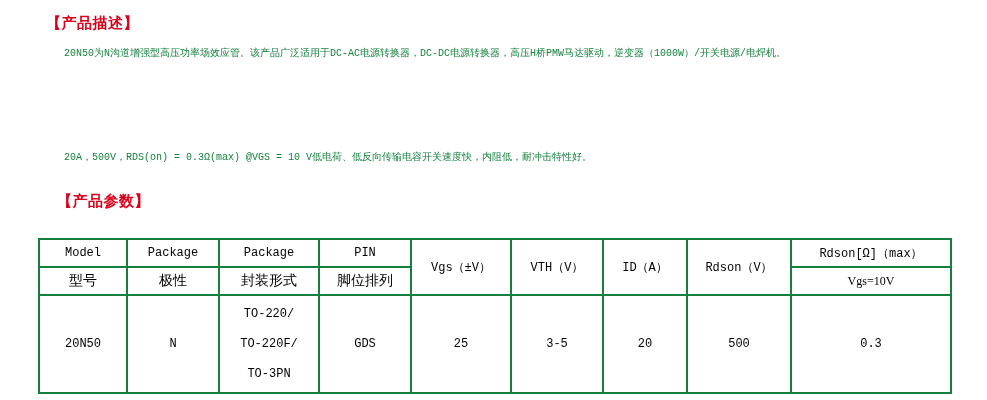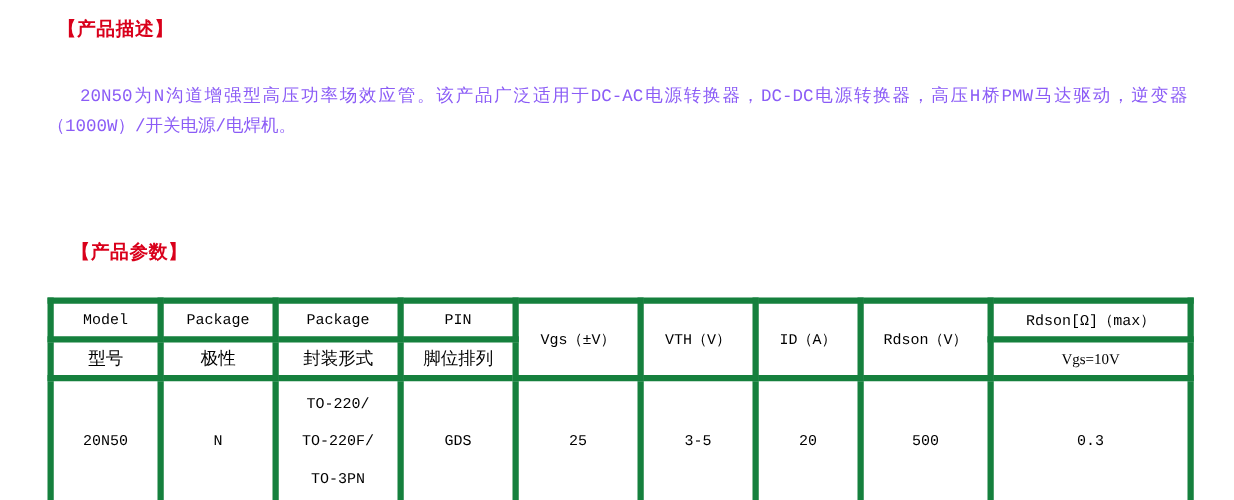--- a/index.html
+++ b/index.html
@@ -28,25 +28,24 @@
     font-family: "Liberation Sans", sans-serif;
     letter-spacing: 0.5px;
   }
   .h-desc { position: absolute; left: 46px; top: 14px; }
   .h-feat { position: absolute; left: 46px; top: 118px; }
   .h-param { position: absolute; left: 46px; top: 192px; margin-left: 11px; }
 
   .body-text {
     position: absolute;
     font-family: "Liberation Mono", monospace;
-    font-size: 14px;
+    font-size: 10px;
     line-height: 24px;
-    color: #8b5cf6;
+    color: #15803d;
     text-align: justify;
-    margin-top: 24px;
   }
   .desc-text {
     left: 38px;
     top: 42px;
     width: 912px;
     text-indent: 26px;
   }
   .feat-text {
     left: 38px;
     top: 146px;
@@ -60,21 +59,21 @@
     top: 238px;
     width: 912px;
     border-collapse: collapse;
     table-layout: fixed;
     font-family: "Liberation Mono", monospace;
     font-size: 12px;
     color: #000;
   }
   table.params th,
   table.params td {
-    border: 5px solid #15803d;
+    border: 2px solid #15803d;
     text-align: center;
     vertical-align: middle;
     font-weight: normal;
     padding: 0;
   }
   .row-a th, .row-a td { height: 26px; }
   .row-b th, .row-b td { height: 26px; }
   .row-data td { height: 96px; }
   .cn { font-family: "Liberation Sans", sans-serif; font-size: 14px; }
   .pkg-lines {
@@ -85,20 +84,21 @@
   .sub-head { font-family: Liberation Serif, serif; font-size: 12px; }
 </style>
 </head>
 <body>
 
 <div class="page">
 
   <div class="section-heading h-desc">【产品描述】</div>
   <div class="body-text desc-text">20N50为N沟道增强型高压功率场效应管。该产品广泛适用于DC-AC电源转换器，DC-DC电源转换器，高压H桥PMW马达驱动，逆变器（1000W）/开关电源/电焊机。</div>
 
+  <div class="body-text feat-text">20A，500V，RDS(on) = 0.3Ω(max) @VGS = 10 V低电荷、低反向传输电容开关速度快，内阻低，耐冲击特性好。</div>
 
   <div class="section-heading h-param">【产品参数】</div>
 
   <table class="params">
     <colgroup>
       <col style="width:88px">
       <col style="width:92px">
       <col style="width:100px">
       <col style="width:92px">
       <col style="width:100px">

